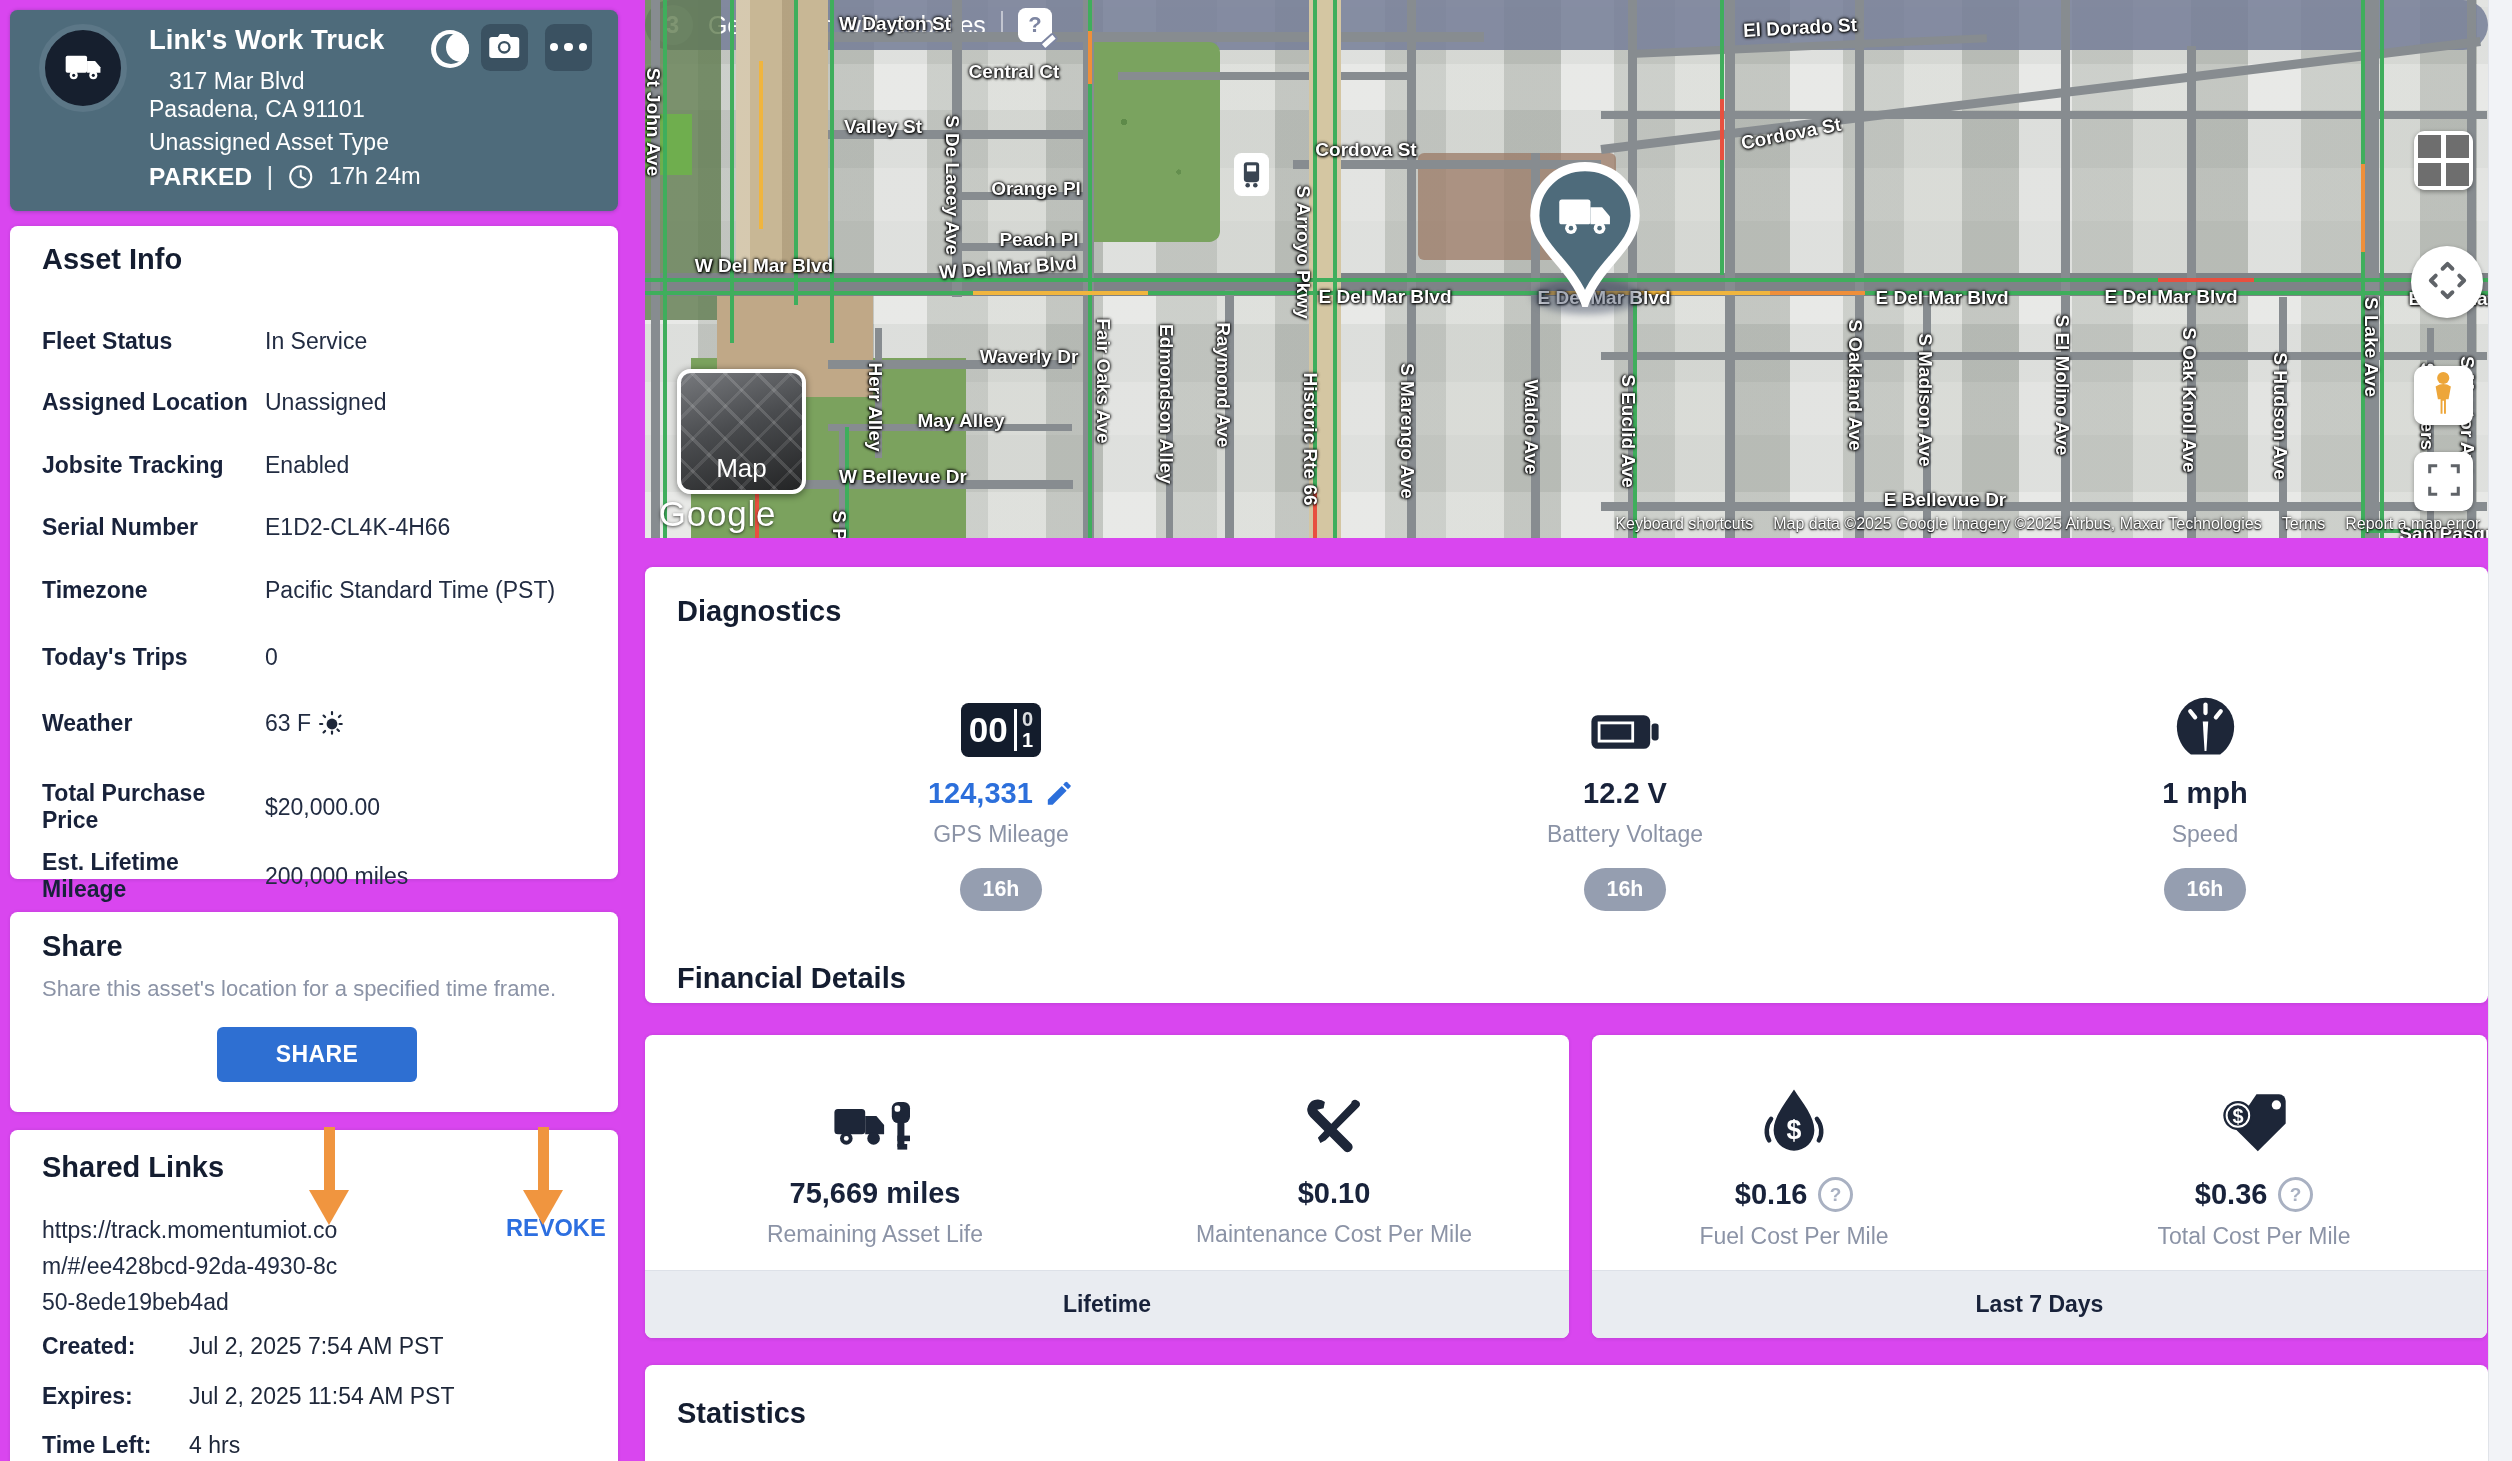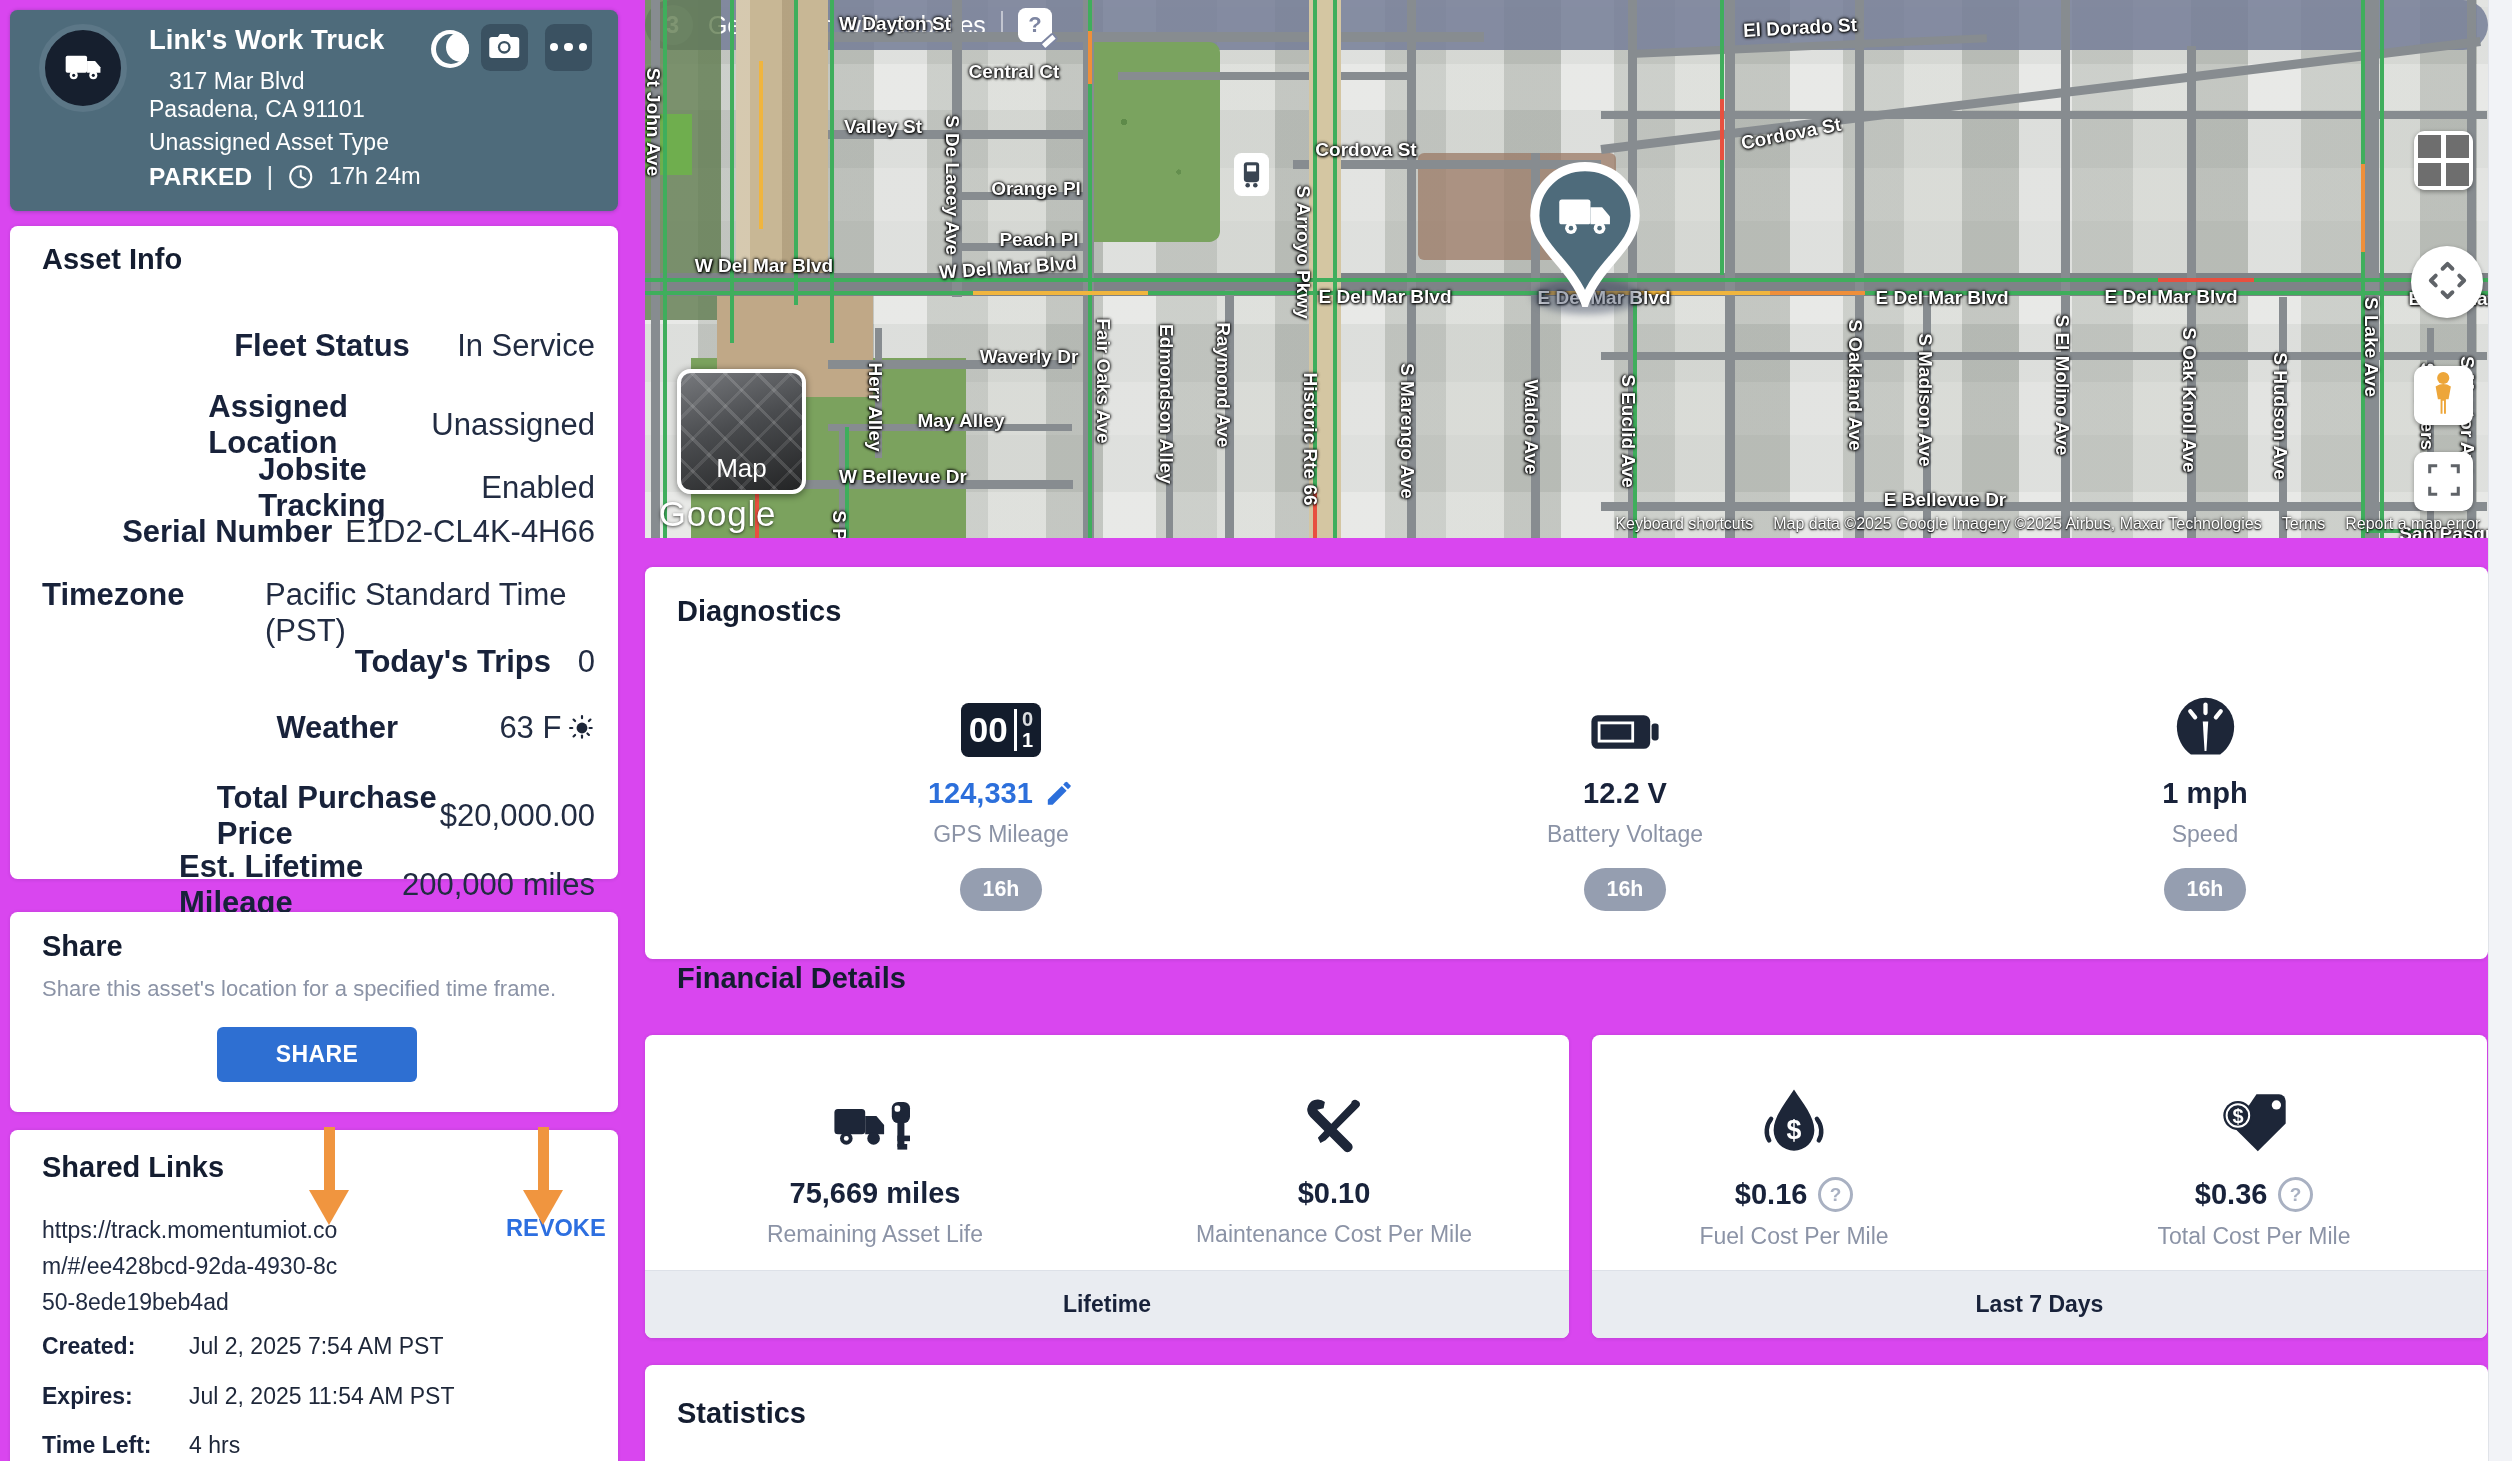--- a/index.html
+++ b/index.html
@@ -18,21 +18,21 @@
   .status-sep{font-size:26px;font-weight:100;color:rgba(255,255,255,.9);}
   .status-time{font-size:23.6px;}
   .hbtn{position:absolute;width:47px;height:47px;background:#3a5161;border-radius:9.2px;display:flex;align-items:center;justify-content:center;}
   .moon{position:absolute;left:421px;top:20px;width:38px;height:38px;border-radius:50%;background:#fff;overflow:hidden;}
   .moon i{position:absolute;left:4.6px;top:3.8px;width:30.5px;height:30.5px;border-radius:50%;background:#4e6b7b;}
   .moon u{position:absolute;left:15.3px;top:1.5px;width:30.5px;height:30.5px;border-radius:50%;background:#fff;}
   .dots{display:flex;gap:6.1px;}
   .dots b{width:8.4px;height:8.4px;border-radius:50%;background:#fff;}
   
   #asset-card{left:10px;top:226px;width:608px;height:653px;}
-  .info-row{position:absolute;left:32px;right:23px;display:flex;font-size:31px;justify-content:flex-end;}
+  .info-row{position:absolute;left:32px;right:23px;display:flex;font-size:23px;}
   .info-row .lbl{width:223px;font-weight:bold;color:#18223a;flex:none;}
   .info-row .val{color:#222c42;display:flex;align-items:center;gap:7.6px;}
   
   #share-card{left:10px;top:912px;width:608px;height:200px;}
   #share-btn{left:207px;top:115px;width:200px;height:55px;background:#2e6fd2;border:none;border-radius:6.1px;color:#fff;font-size:23px;font-weight:bold;font-family:inherit;letter-spacing:0.4px;}
   
   #links-card{left:10px;top:1130px;width:608px;height:381px;}
   .link-row{position:absolute;left:32px;display:flex;font-size:23px;}
   .link-row .lbl{width:147px;font-weight:bold;color:#18223a;flex:none;}
   .link-val{color:#222c42;width:301px;line-height:36px;word-break:break-all;}
@@ -63,21 +63,21 @@
   #maptype{position:absolute;left:32px;top:369px;width:121px;height:117px;border:4.6px solid #fff;border-radius:13.7px;z-index:30;cursor:pointer;
     background:linear-gradient(160deg,#77797d 0%,#4a4c4f 45%,#232425 100%);box-shadow:0 1.5px 7.6px rgba(0,0,0,.45);overflow:hidden;}
   #maptype::before{content:"";position:absolute;inset:0;background:repeating-linear-gradient(45deg,transparent 0 20px,rgba(255,255,255,.14) 20px 23px),repeating-linear-gradient(-45deg,transparent 0 20px,rgba(255,255,255,.10) 20px 23px);}
   #maptype span{position:absolute;left:0;right:0;bottom:6.1px;text-align:center;color:#fff;font-size:26px;}
   #google-logo{position:absolute;left:13.7px;top:494px;color:#fff;font-size:35px;letter-spacing:0.8px;text-shadow:0 0.8px 3.1px rgba(0,0,0,.7);z-index:30;}
   #attrib{position:absolute;right:7.6px;bottom:4.6px;color:#fff;font-size:16px;text-shadow:0 0 3.1px #000,0 0.8px 1.5px #000;z-index:30;display:flex;gap:20px;align-items:center;}
   #pin{position:absolute;left:883px;top:162px;z-index:20;}
   #pin-shadow{position:absolute;left:887px;top:279px;width:110px;height:35px;border-radius:50%;background:rgba(60,70,95,.45);filter:blur(3.8px);z-index:13;}
   .transit{position:absolute;left:589px;top:153px;width:35px;height:43px;background:#fff;border-radius:7.6px;display:flex;align-items:center;justify-content:center;z-index:11;}
   
-  #diag-card{left:645px;top:567px;width:1843px;height:392px;}
+  #diag-card{left:645px;top:567px;width:1843px;height:436px;}
   .metric{position:absolute;width:320px;transform:translateX(-50%);text-align:center;}
   .m-ico{height:76px;display:flex;align-items:flex-end;justify-content:center;}
   .m-val{margin-top:20px;font-size:29px;font-weight:bold;color:#18223a;display:flex;align-items:center;justify-content:center;gap:10.7px;}
   .m-val.blue{color:#2c6fdb;}
   .m-lab{margin-top:10.7px;font-size:23px;color:#8b93a6;}
   .m-badge{margin:20px auto 0;width:82px;height:43px;border-radius:21.4px;background:#959eb0;color:#fff;font-size:21.4px;font-weight:bold;display:flex;align-items:center;justify-content:center;}
   .odo{display:inline-flex;background:#131c2c;border-radius:7.6px;padding:6.1px 7.6px;color:#fff;font-weight:bold;align-items:center;}
   .odo .big{font-size:35px;line-height:1;}
   .odo .roll{display:flex;flex-direction:column;margin-left:6.1px;border-left:3.1px solid #fff;padding-left:5.3px;font-size:20px;line-height:1.05;}
   .fin-card{position:absolute;background:#fff;border-radius:7.6px;box-shadow:0 0.8px 3.8px rgba(25,35,60,.12);overflow:hidden;}

